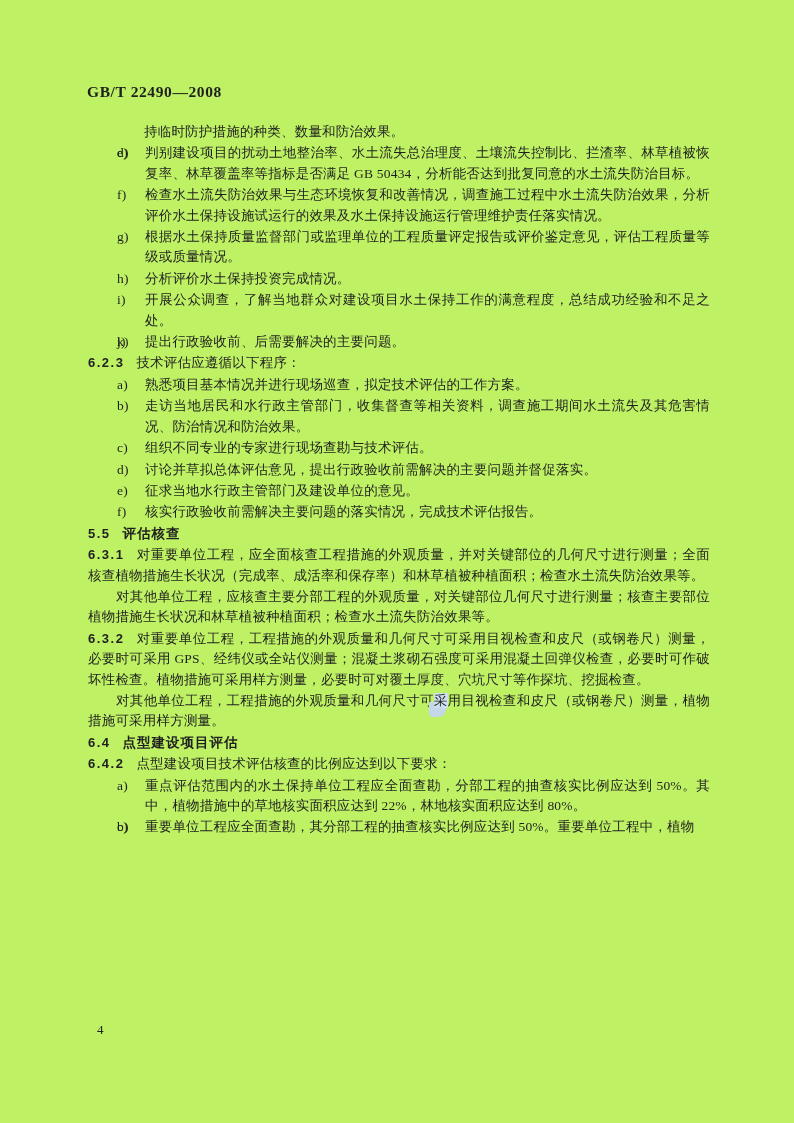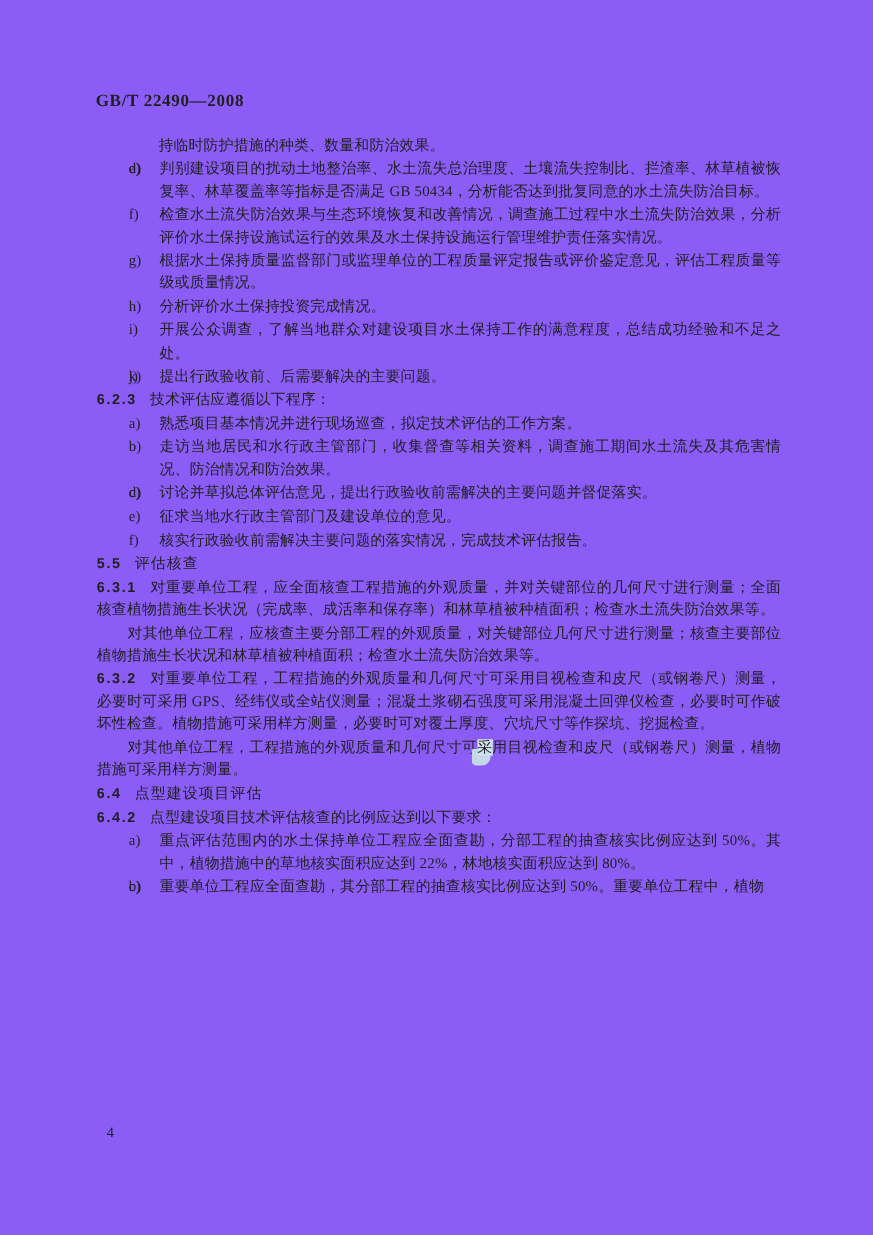--- a/index.html
+++ b/index.html
@@ -1,20 +1,20 @@
 <!DOCTYPE html>
 <html><head>
 <meta charset="utf-8">
 <style>
   html, body { margin: 0; padding: 0; background: #ffffff; }
   .page {
     position: relative;
     width: 794px;
     height: 1123px;
-    background: #8b5cf6;
+    background: #bef264;
     font-family: "Liberation Serif", "DejaVu Serif", serif;
     color: #1f1f1f;
     overflow: hidden;
   }
   .doc-header {
     position: absolute;
     top: 83px;
     left: 87px;
     font-size: 15.5px;
     font-weight: bold;
@@ -42,21 +42,21 @@
     font-family: "Liberation Sans", "DejaVu Sans", sans-serif;
     font-weight: bold;
     font-size: 13px;
     letter-spacing: 1.5px;
     margin-right: 12px;
     white-space: nowrap;
   }
   .heading { margin-top: 5px; }
   .heading .htext {
     font-family: "Liberation Sans", "DejaVu Sans", sans-serif;
-    font-weight: normal;
+    font-weight: bold;
     font-size: 13.5px;
     letter-spacing: 1px;
   }
   .para { margin-top: 3px; }
   .indent { text-indent: 28px; margin-top: 2px; }
 
   .hl {
     position: relative;
     z-index: 0;
     background: #cfe0ee;
@@ -137,20 +137,21 @@
       <span>熟悉项目基本情况并进行现场巡查，拟定技术评估的工作方案。</span>
     </div>
 
     <div class="li">
       <span class="li-label">b)</span>
       <span>走访当地居民和水行政主管部门，收集督查等相关资料，调查施工期间水土流失及其危害情况、防治情况和防治效果。</span>
     </div>
 
     <div class="li">
       <span class="li-label">c)</span>
+      <span>组织不同专业的专家进行现场查勘与技术评估。</span>
     </div>
 
     <div class="li">
       <span class="li-label">d)</span>
       <span>讨论并草拟总体评估意见，提出行政验收前需解决的主要问题并督促落实。</span>
     </div>
 
     <div class="li">
       <span class="li-label">e)</span>
       <span>征求当地水行政主管部门及建设单位的意见。</span>

